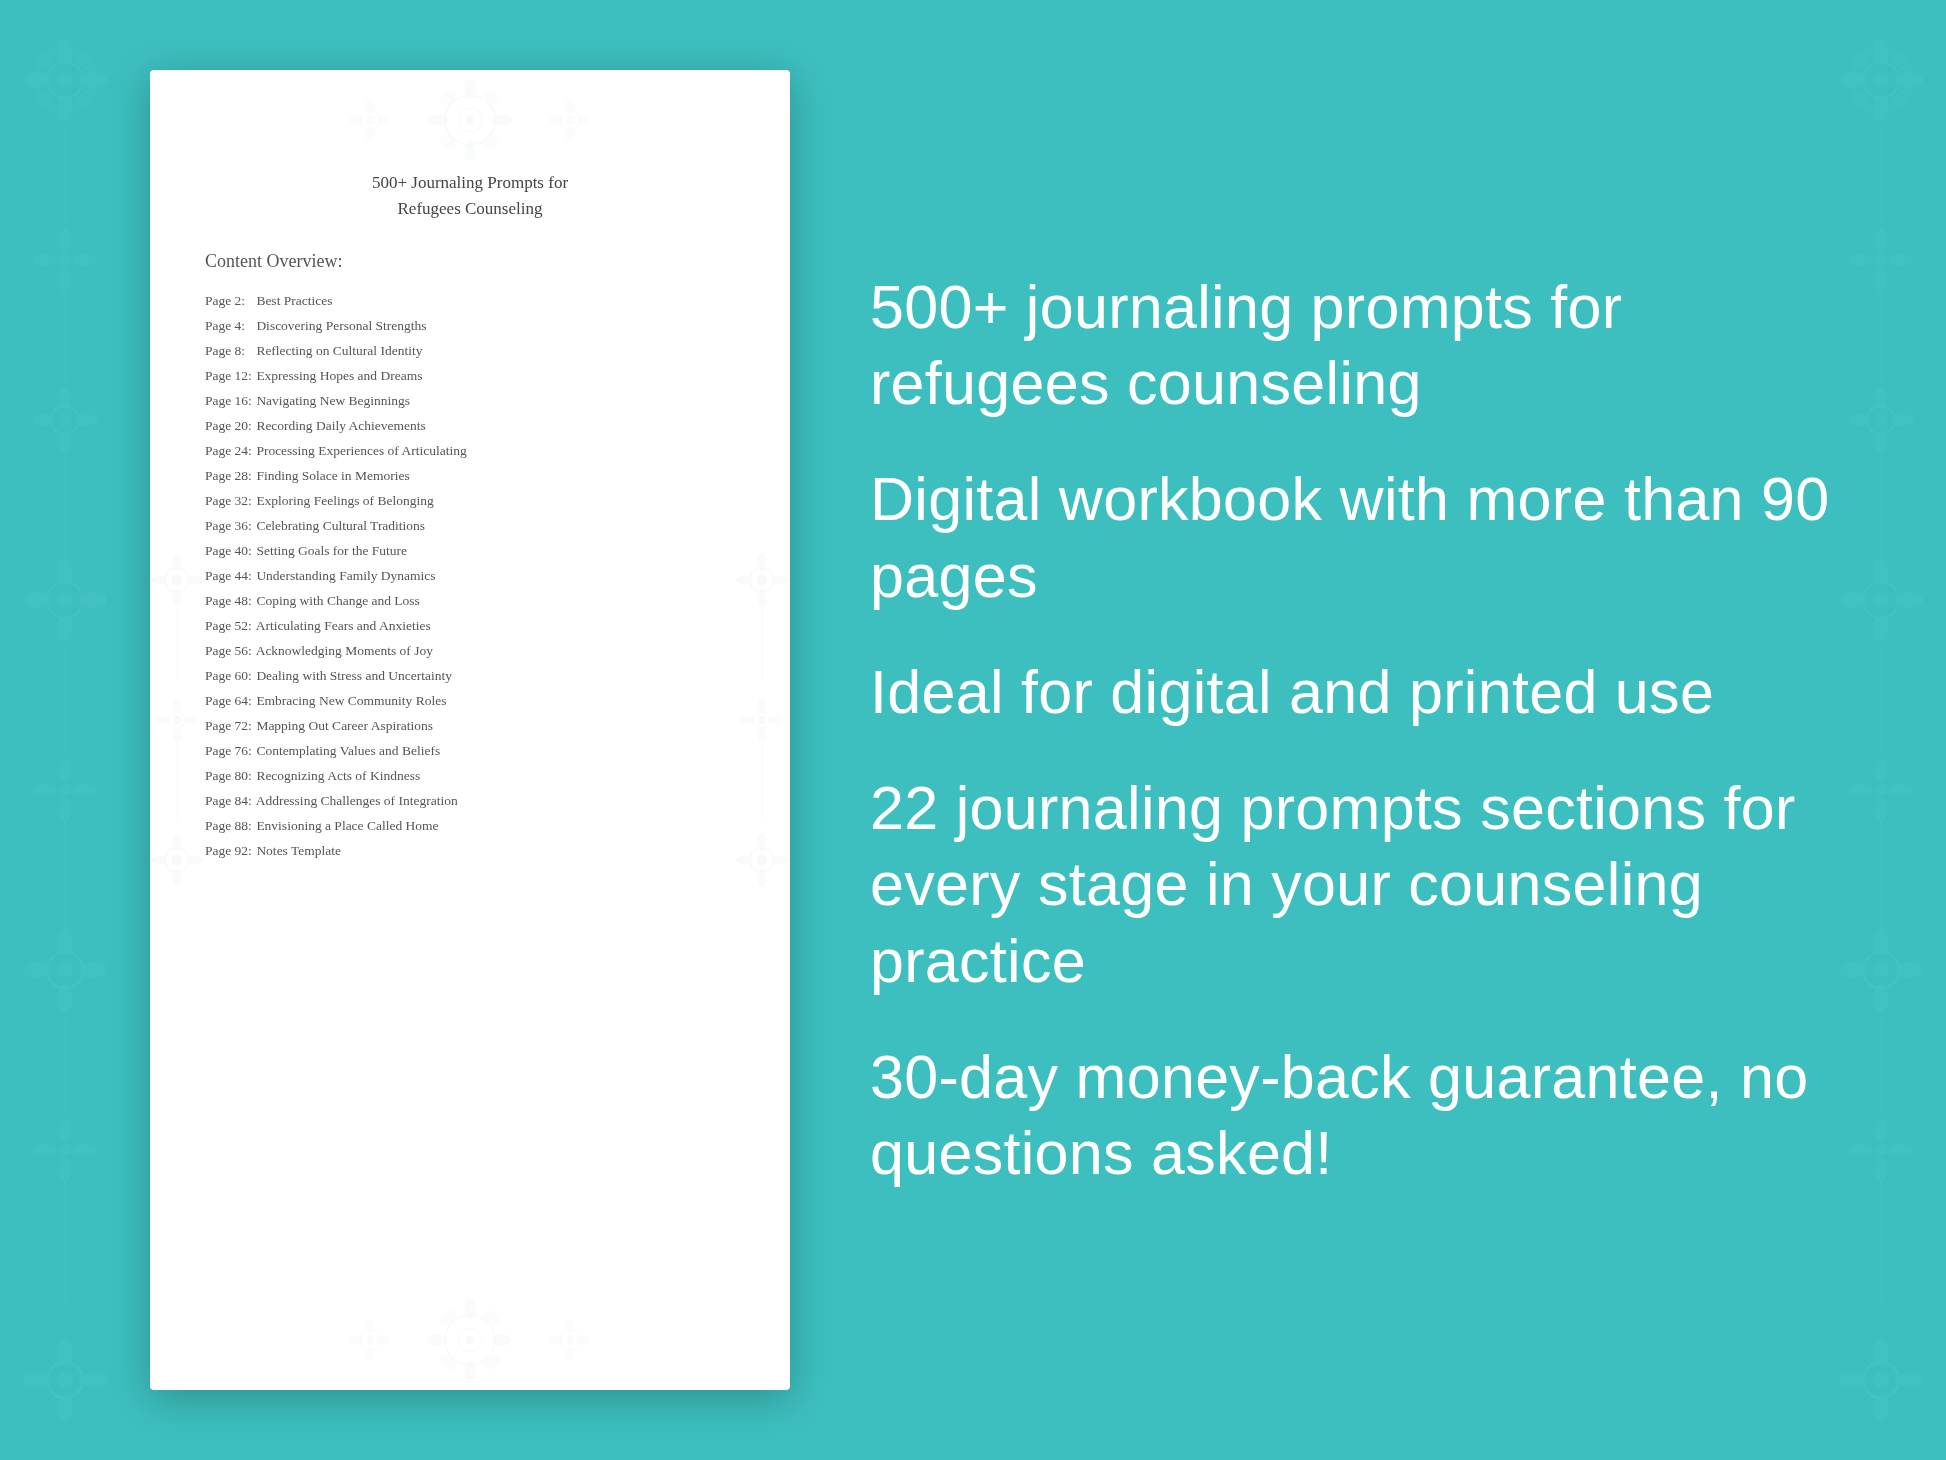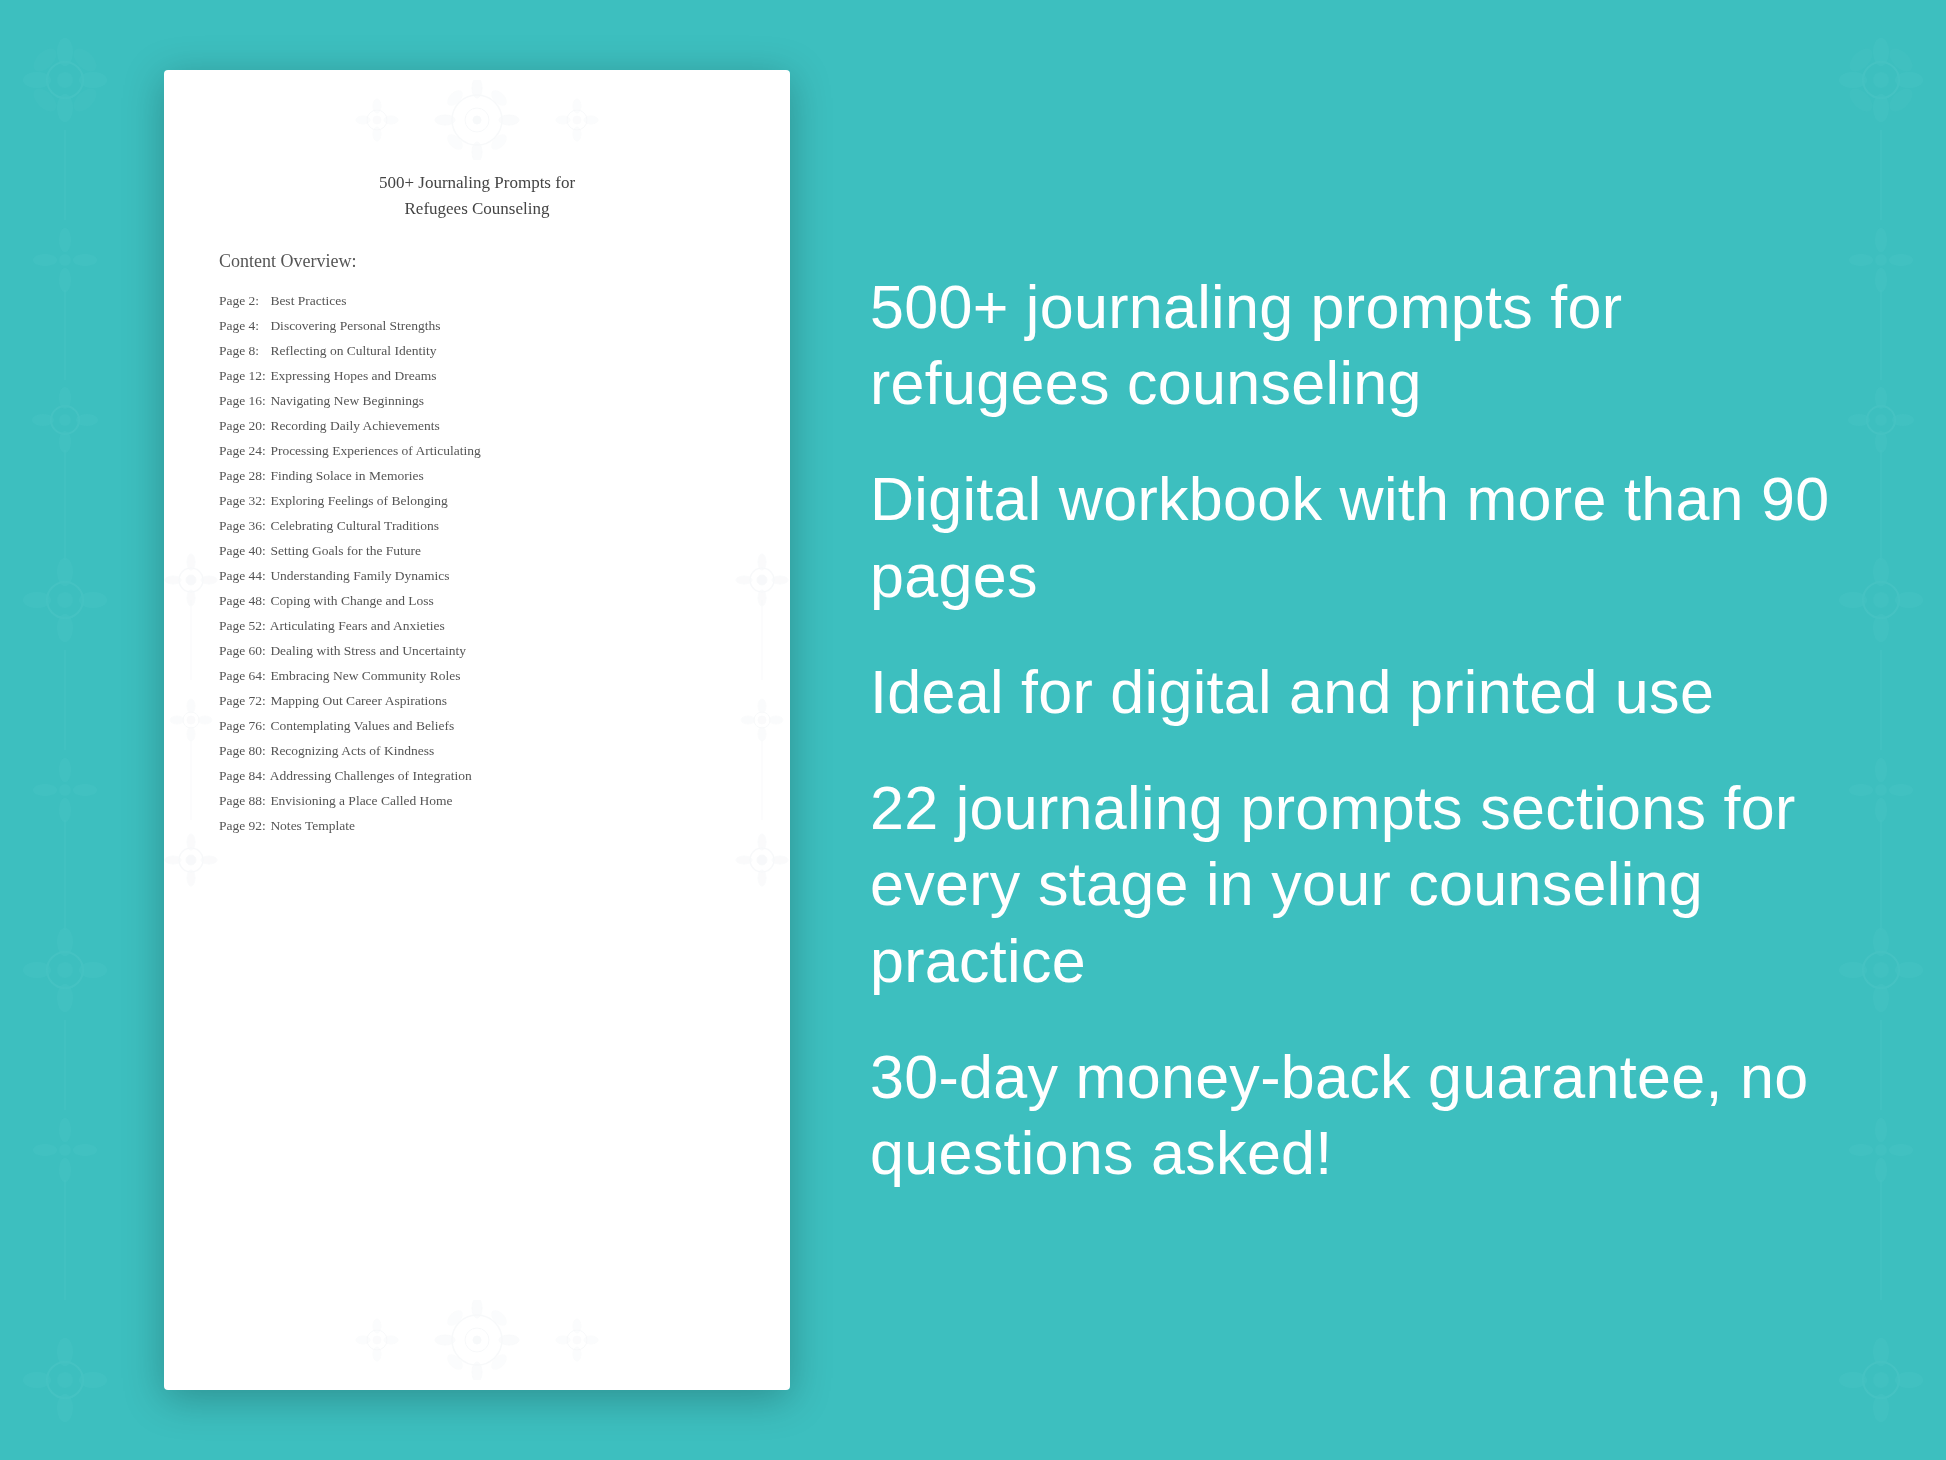--- a/index.html
+++ b/index.html
@@ -41,21 +41,20 @@
 
     .document {
       background: white;
       width: 640px;
       min-height: 1320px;
       border-radius: 4px;
       box-shadow: 0 8px 40px rgba(0,0,0,0.25);
       position: relative;
       padding: 40px 55px 50px 55px;
       overflow: hidden;
-      margin-left: 14px;
     }
 
     
     .doc-decoration-top, .doc-decoration-bottom {
       position: absolute;
       left: 50%;
       transform: translateX(-50%);
       width: 320px;
       height: 80px;
       opacity: 0.15;
@@ -420,20 +419,21 @@
         <li><span class="page-num">Page 16:</span><span> Navigating New Beginnings</span></li>
         <li><span class="page-num">Page 20:</span><span> Recording Daily Achievements</span></li>
         <li><span class="page-num">Page 24:</span><span> Processing Experiences of Articulating</span></li>
         <li><span class="page-num">Page 28:</span><span> Finding Solace in Memories</span></li>
         <li><span class="page-num">Page 32:</span><span> Exploring Feelings of Belonging</span></li>
         <li><span class="page-num">Page 36:</span><span> Celebrating Cultural Traditions</span></li>
         <li><span class="page-num">Page 40:</span><span> Setting Goals for the Future</span></li>
         <li><span class="page-num">Page 44:</span><span> Understanding Family Dynamics</span></li>
         <li><span class="page-num">Page 48:</span><span> Coping with Change and Loss</span></li>
         <li><span class="page-num">Page 52:</span><span> Articulating Fears and Anxieties</span></li>
+        <li><span class="page-num">Page 56:</span><span> Acknowledging Moments of Joy</span></li>
         <li><span class="page-num">Page 60:</span><span> Dealing with Stress and Uncertainty</span></li>
         <li><span class="page-num">Page 64:</span><span> Embracing New Community Roles</span></li>
         <li><span class="page-num">Page 72:</span><span> Mapping Out Career Aspirations</span></li>
         <li><span class="page-num">Page 76:</span><span> Contemplating Values and Beliefs</span></li>
         <li><span class="page-num">Page 80:</span><span> Recognizing Acts of Kindness</span></li>
         <li><span class="page-num">Page 84:</span><span> Addressing Challenges of Integration</span></li>
         <li><span class="page-num">Page 88:</span><span> Envisioning a Place Called Home</span></li>
         <li><span class="page-num">Page 92:</span><span> Notes Template</span></li>
       </ul>
 

